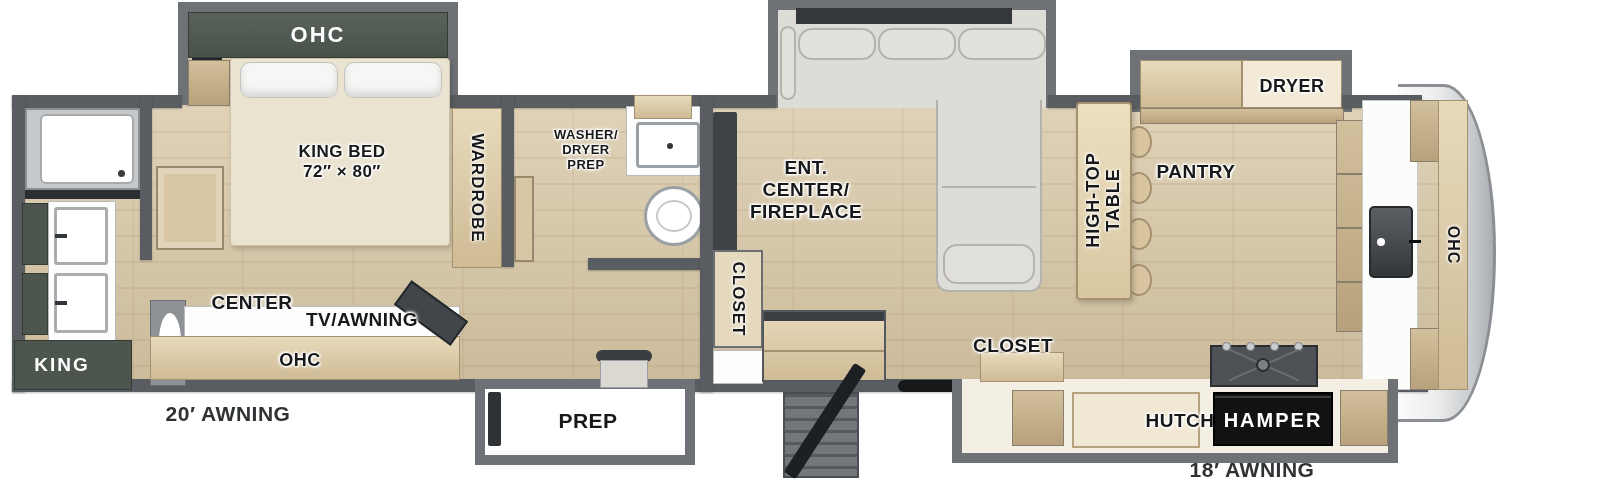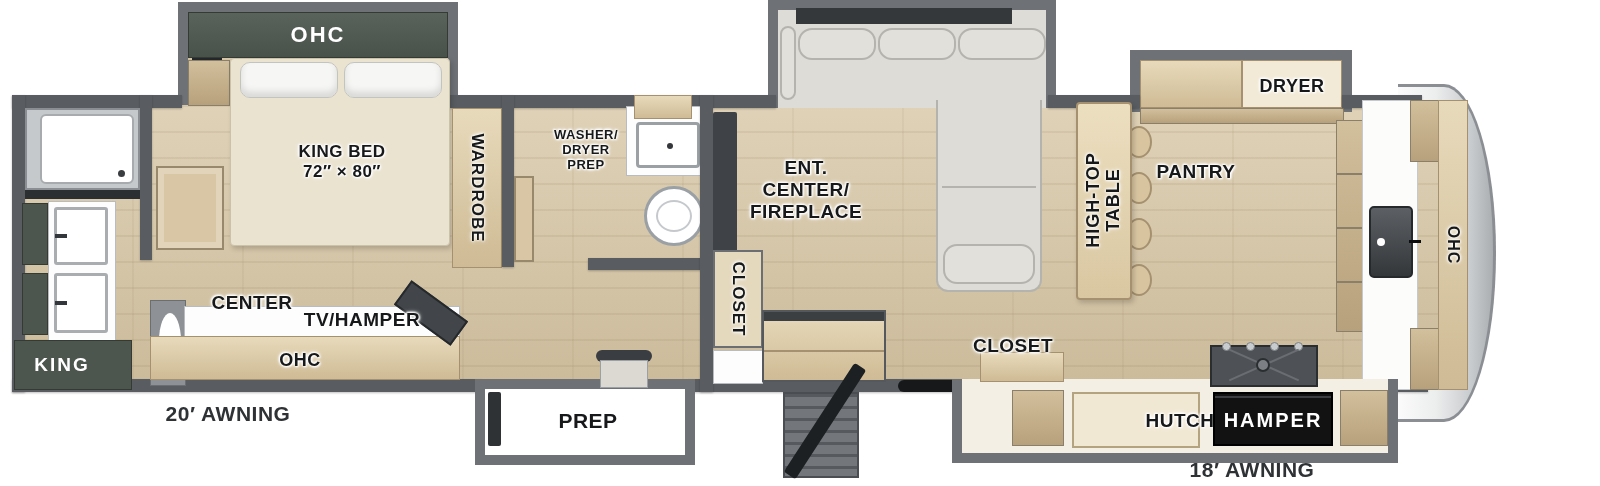--- a/index.html
+++ b/index.html
@@ -107,21 +107,21 @@
   <div class="abs" style="left:156px;top:166px;width:68px;height:84px;background:#d8c6a4;border:2px solid #98896c;box-shadow:inset 0 0 0 6px rgba(255,255,255,.25);"></div>
 
   <div class="abs" style="left:150px;top:300px;width:36px;height:86px;background:#8e9296;border:1px solid #6b6f73;">
     <div class="abs" style="left:8px;top:12px;width:22px;height:56px;background:#fff;border-radius:50%;"></div>
   </div>
   <div class="abs whitebox" style="left:184px;top:306px;width:276px;height:32px;"></div>
   <div class="abs tanbox" style="left:150px;top:336px;width:310px;height:44px;"></div>
   <div class="lbl" style="left:300px;top:360px;font-size:18px;">OHC</div>
   <div class="abs" style="left:396px;top:298px;width:70px;height:30px;background:#42464a;border:2px solid #26292c;transform:rotate(36deg);"></div>
   <div class="lbl" style="left:252px;top:303px;font-size:19px;">CENTER</div>
-  <div class="lbl" style="left:362px;top:320px;font-size:19px;">TV/HAMPER</div>
+  <div class="lbl" style="left:362px;top:320px;font-size:19px;">TV/AWNING</div>
 
   <div class="abs tanbox" style="left:452px;top:108px;width:50px;height:160px;"></div>
   <div class="vlbl" style="left:477px;top:188px;font-size:17px;">WARDROBE</div>
 
   <div class="abs wall" style="left:502px;top:95px;width:12px;height:172px;"></div>
   <div class="abs" style="left:514px;top:176px;width:20px;height:86px;background:#d8c6a4;border:2px solid #98896c;"></div>
   <div class="abs whitebox" style="left:626px;top:106px;width:82px;height:70px;"></div>
   <div class="abs tanbox" style="left:634px;top:95px;width:58px;height:24px;"></div>
   <div class="abs" style="left:636px;top:122px;width:64px;height:46px;background:#fff;border:3px solid #9aa0a4;border-radius:4px;">
     <div class="abs" style="left:28px;top:18px;width:6px;height:6px;border-radius:50%;background:#33363a;"></div>

